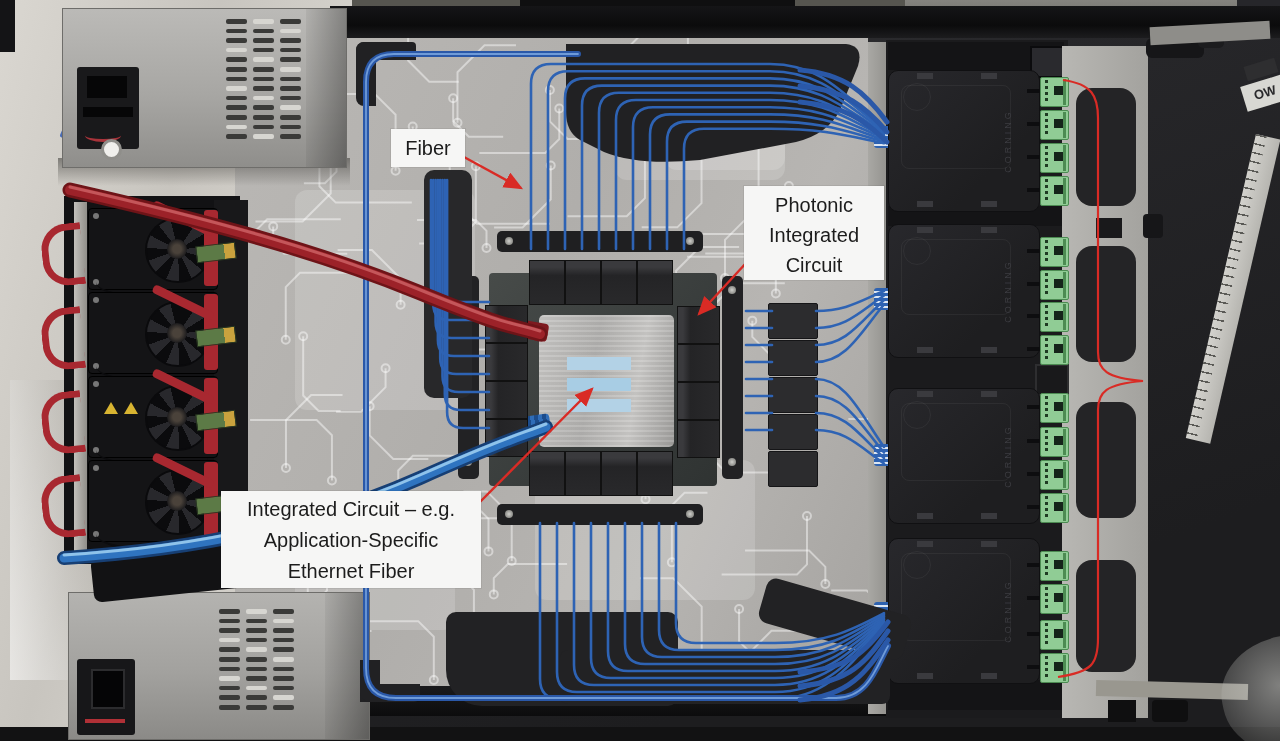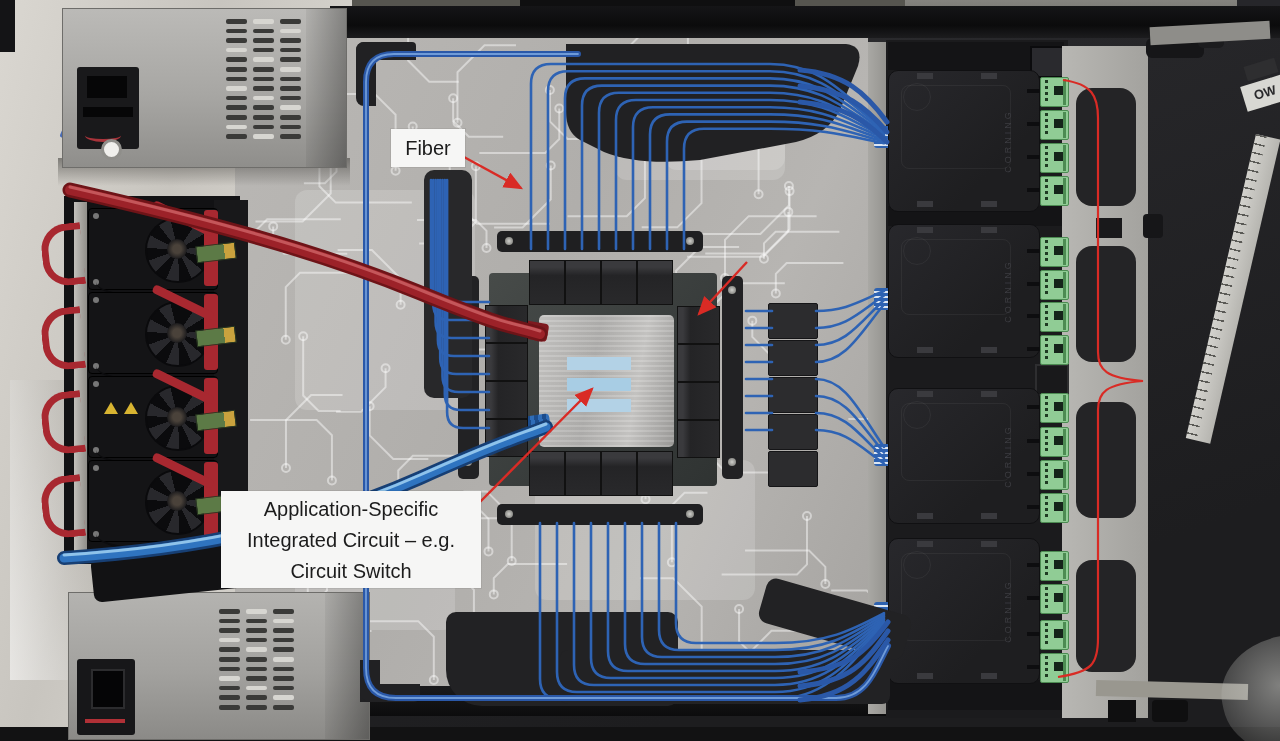--- a/index.html
+++ b/index.html
@@ -630,19 +630,24 @@
 
     <path d="M464,157 L521,188" fill="none" stroke="#d92b25" stroke-width="2.4" marker-end="url(#ah)"></path>
     <path d="M747,262 L699,314" fill="none" stroke="#d92b25" stroke-width="2.4" marker-end="url(#ah)"></path>
     <path d="M476,506 L592,389" fill="none" stroke="#d92b25" stroke-width="2.4" marker-end="url(#ah)"></path>
     <path d="M1063,80 C1092,84 1098,96 1098,118 L1098,352 C1098,370 1106,378 1143,381 C1106,384 1098,392 1098,410 L1098,638 C1098,664 1092,672 1058,677" fill="none" stroke="#d92b25" stroke-width="2.2"></path>
   </svg>
 
   <div class="label-box" style="left:391px;top:129px;width:74px;height:38px;line-height:38px;">
     <span>Fiber</span>
   </div>
+  <div class="label-box" style="left:744px;top:186px;width:140px;height:94px;line-height:1.5;padding-top:4px;box-sizing:border-box;">
+    <div>Photonic</div>
+    <div>Integrated</div>
+    <div>Circuit</div>
+  </div>
   <div class="label-box" style="left:221px;top:491px;width:260px;height:97px;line-height:1.55;padding-top:3px;box-sizing:border-box;">
+    <div>Integrated Circuit – e.g.</div>
     <div>Application-Specific</div>
-    <div>Integrated Circuit – e.g.</div>
-    <div>Circuit Switch</div>
+    <div>Ethernet Fiber</div>
   </div>
 
 </div>
 
 </body></html>

